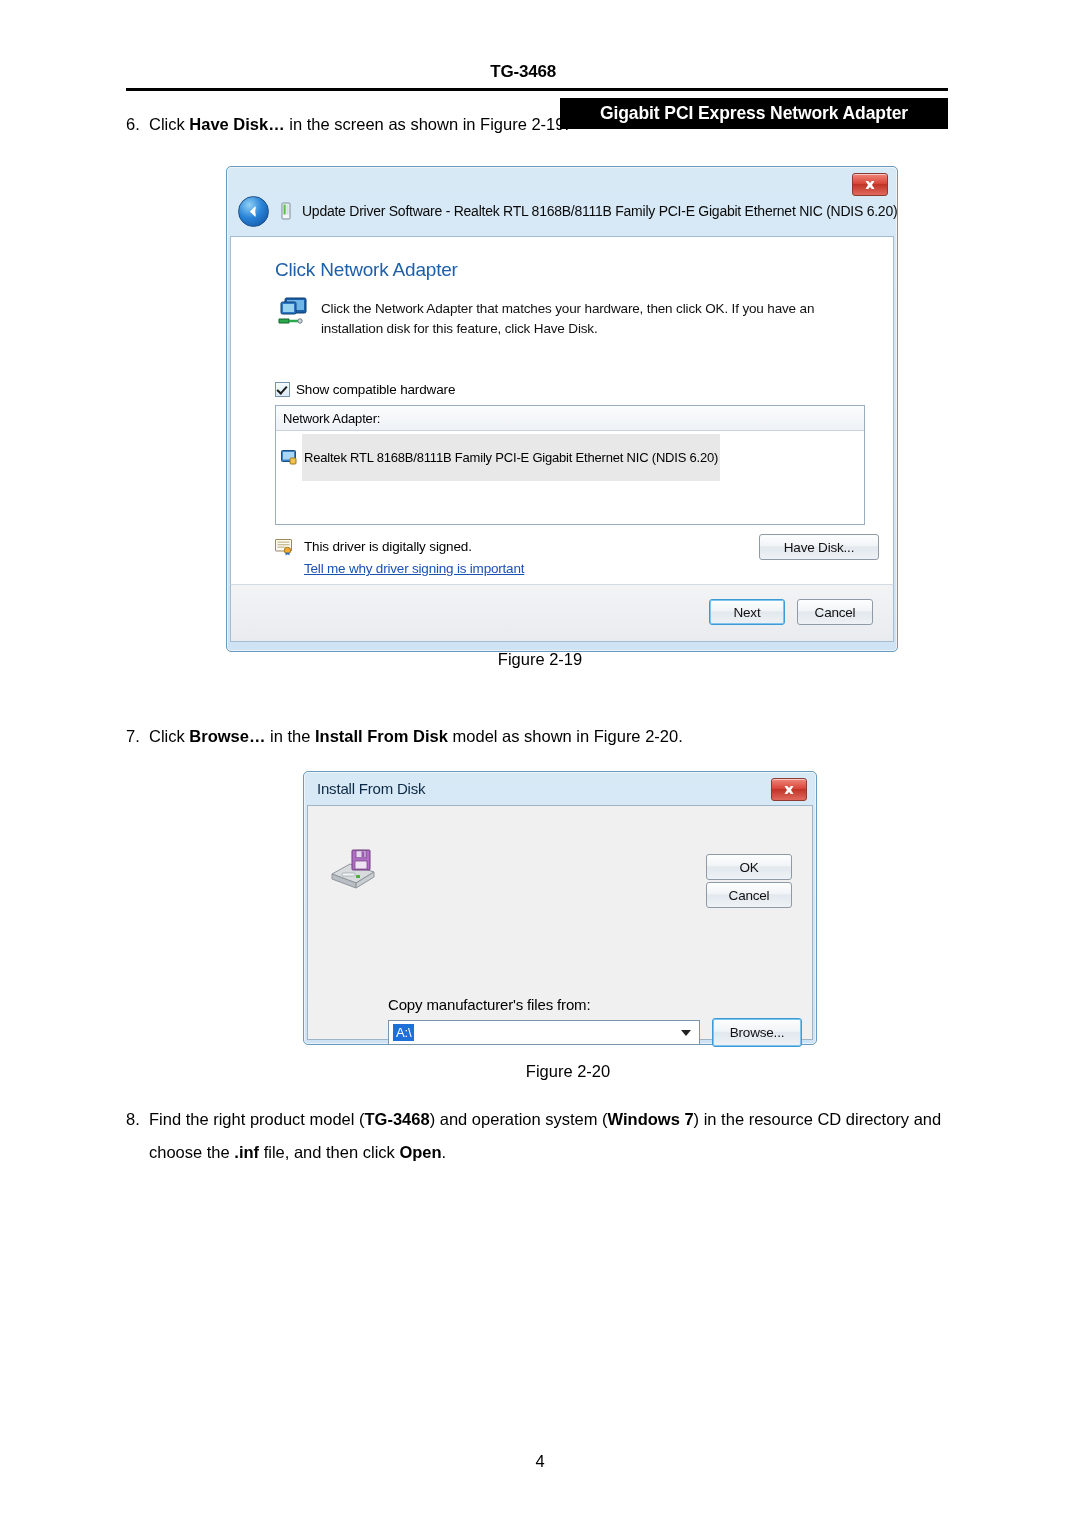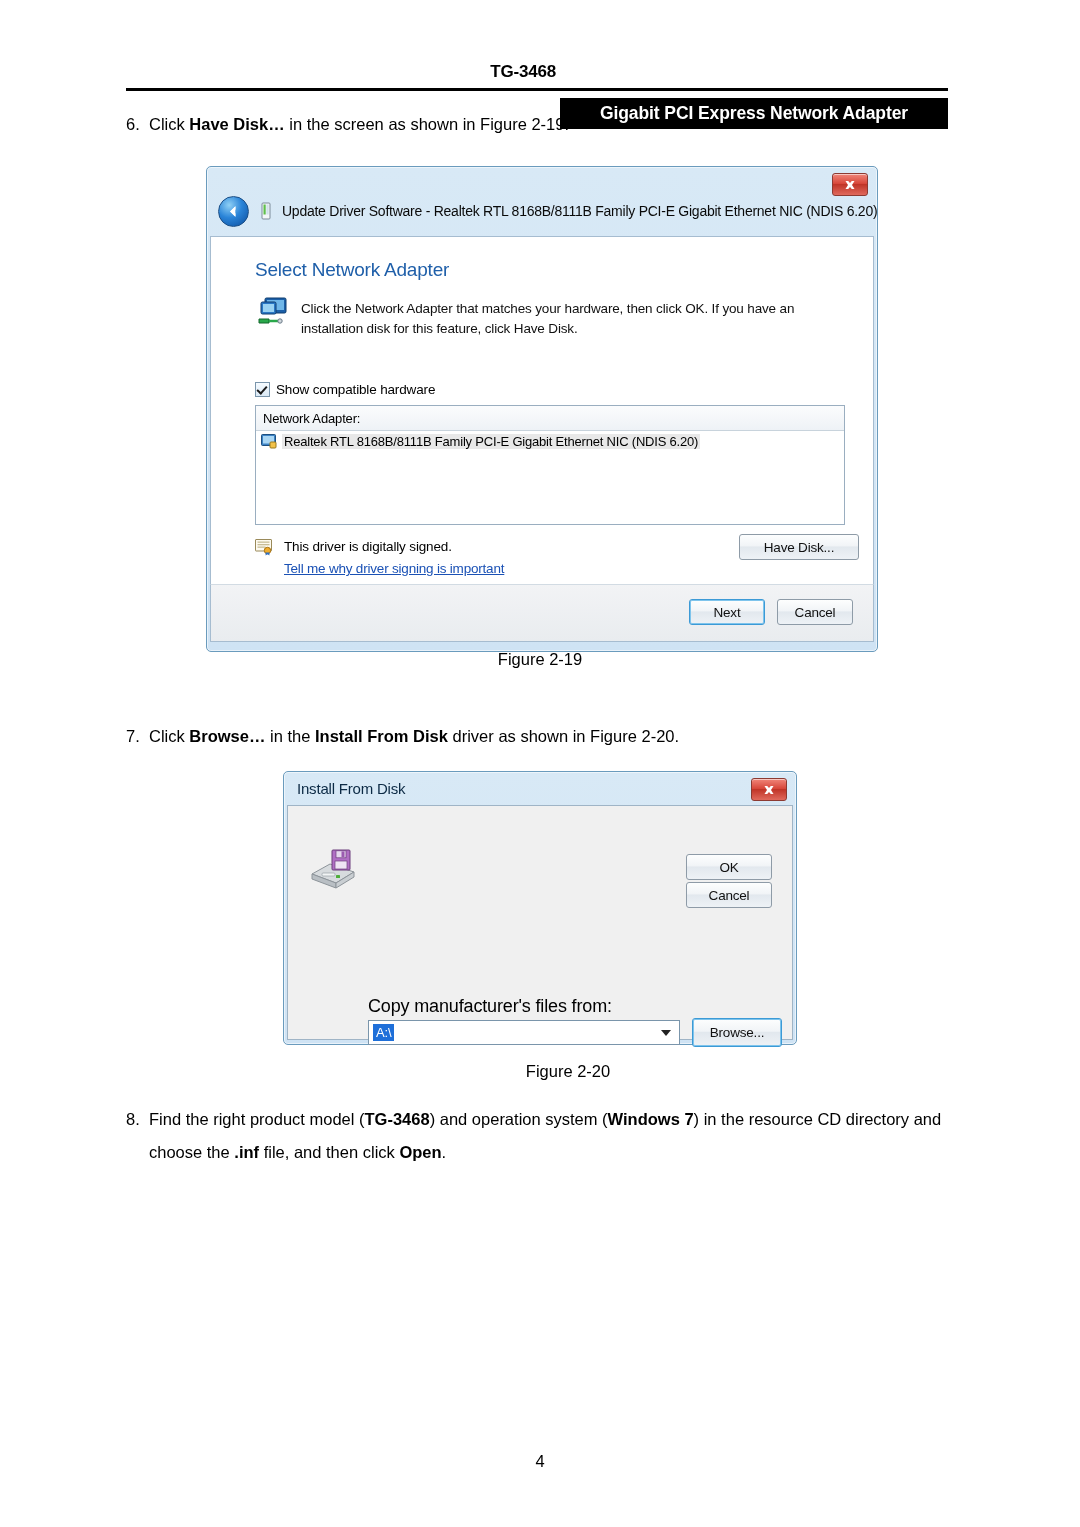--- a/index.html
+++ b/index.html
@@ -98,20 +98,21 @@
     left: 0;
     top: 1452px;
     text-align: center;
     font-size: 16.5px;
   }
 
   
   .win {
     position: absolute;
     box-sizing: border-box;
+    margin-left: 20px;
   }
   .win-outer {
     border: 1px solid #6a9bbd;
     border-radius: 5px;
     background: linear-gradient(to bottom, #d8e9f6 0%, #cfe3f4 100%);
     box-shadow: 0 0 0 1px rgba(255,255,255,0.55) inset;
     padding: 3px;
   }
 
   
@@ -243,21 +244,21 @@
     padding-left: 7px;
     letter-spacing: -0.15px;
   }
   .listbox-item {
     display: flex;
     align-items: center;
     padding: 3px 0 3px 5px;
     font-size: 13px;
     letter-spacing: -0.2px;
   }
-  .listbox-item .txt { background: #e8e8e8; padding: 0 2px; }
+  .listbox-item .txt { background: #e8e8e8; padding: 16px 2px; }
   .listbox-item svg { margin-right: 4px; flex: none; }
 
   .signed-row {
     position: absolute;
     left: 44px;
     top: 302px;
     display: flex;
     align-items: flex-start;
     font-size: 13.5px;
   }
@@ -359,21 +360,21 @@
     display: flex;
     flex-direction: column;
     gap: 2px;
   }
   .ifd-btns .btn { width: 86px; height: 26px; }
 
   .copy-label {
     position: absolute;
     left: 80px;
     top: 190px;
-    font-size: 18px;
+    font-size: 15px;
     letter-spacing: -0.15px;
     text-align: center;
   }
   .combo {
     position: absolute;
     left: 80px;
     top: 214px;
     width: 312px;
     height: 25px;
     box-sizing: border-box;
@@ -441,21 +442,21 @@
         <rect x="3" y="1" width="8" height="16" rx="1" fill="#f3f6f8" stroke="#7c8b99" stroke-width="1"></rect>
         <rect x="4.5" y="2.5" width="2.2" height="10" fill="#5fbf4a"></rect>
         <rect x="7.4" y="2.5" width="2.2" height="10" fill="#cfe0ea"></rect>
       </svg>
       <div class="upd-title-text">Update Driver Software - Realtek RTL 8168B/8111B Family PCI-E Gigabit Ethernet NIC (NDIS 6.20)</div>
     </div>
   </div>
 
   <div class="upd-content">
 
-    <div class="upd-heading">Select Network Adapter</div>
+    <div class="upd-heading">Click Network Adapter</div>
 
     <svg class="net-icon" width="34" height="30" viewBox="0 0 34 30" aria-hidden="true">
       <rect x="10" y="1" width="21" height="15" rx="1.5" fill="#1b5fa8" stroke="#0e3c6e" stroke-width="1"></rect>
       <rect x="12" y="3" width="17" height="10" fill="#6fb6e8"></rect>
       <rect x="6" y="5" width="15" height="12" rx="1.5" fill="#2a78c6" stroke="#0e3c6e" stroke-width="1"></rect>
       <rect x="8" y="7" width="11" height="8" fill="#9ad2f2"></rect>
       <path d="M4 22 L14 22 L14 26 L4 26 Z" fill="#2aa84a" stroke="#12662c" stroke-width="1"></path>
       <path d="M14 24 L24 24" stroke="#2aa84a" stroke-width="2.5" fill="none"></path>
       <circle cx="25" cy="24" r="2.2" fill="#cfd6dc" stroke="#6a7a88" stroke-width="1"></circle>
     </svg>
@@ -502,21 +503,21 @@
       <div class="btn focus">Next</div>
       <div class="btn">Cancel</div>
     </div>
   </div>
 </div>
 
 <div class="figcaption" id="fig219">Figure 2-19</div>
 
 <div class="step" id="step7">
   <span class="num">7.</span>
-  <span class="body"><span>Click </span><b>Browse…</b><span> in the </span><b>Install From Disk</b><span> driver as shown in </span><span>Figure 2-20.</span></span>
+  <span class="body"><span>Click </span><b>Browse…</b><span> in the </span><b>Install From Disk</b><span> model as shown in </span><span>Figure 2-20.</span></span>
 </div>
 
 <div class="win win-outer" id="dlg-install">
 
   <div class="ifd-titlebar">
     <div class="ifd-title-text">Install From Disk</div>
     <div class="close-btn">
       <svg width="14" height="12" viewBox="0 0 14 12" aria-hidden="true">
         <path d="M2.5 2 L5.2 2 L7 4 L8.8 2 L11.5 2 L9 6 L11.5 10 L8.8 10 L7 8 L5.2 10 L2.5 10 L5 6 Z" fill="#ffffff"></path>
       </svg>

